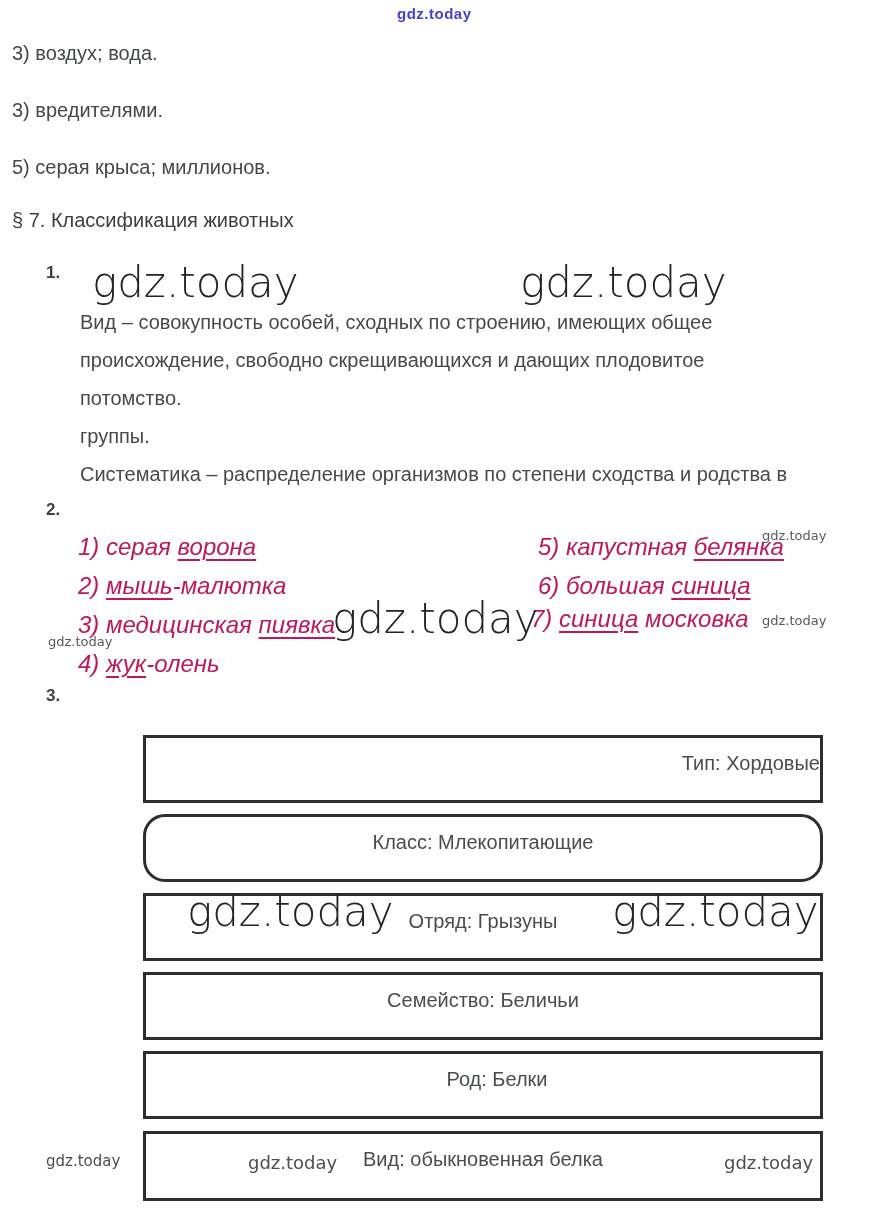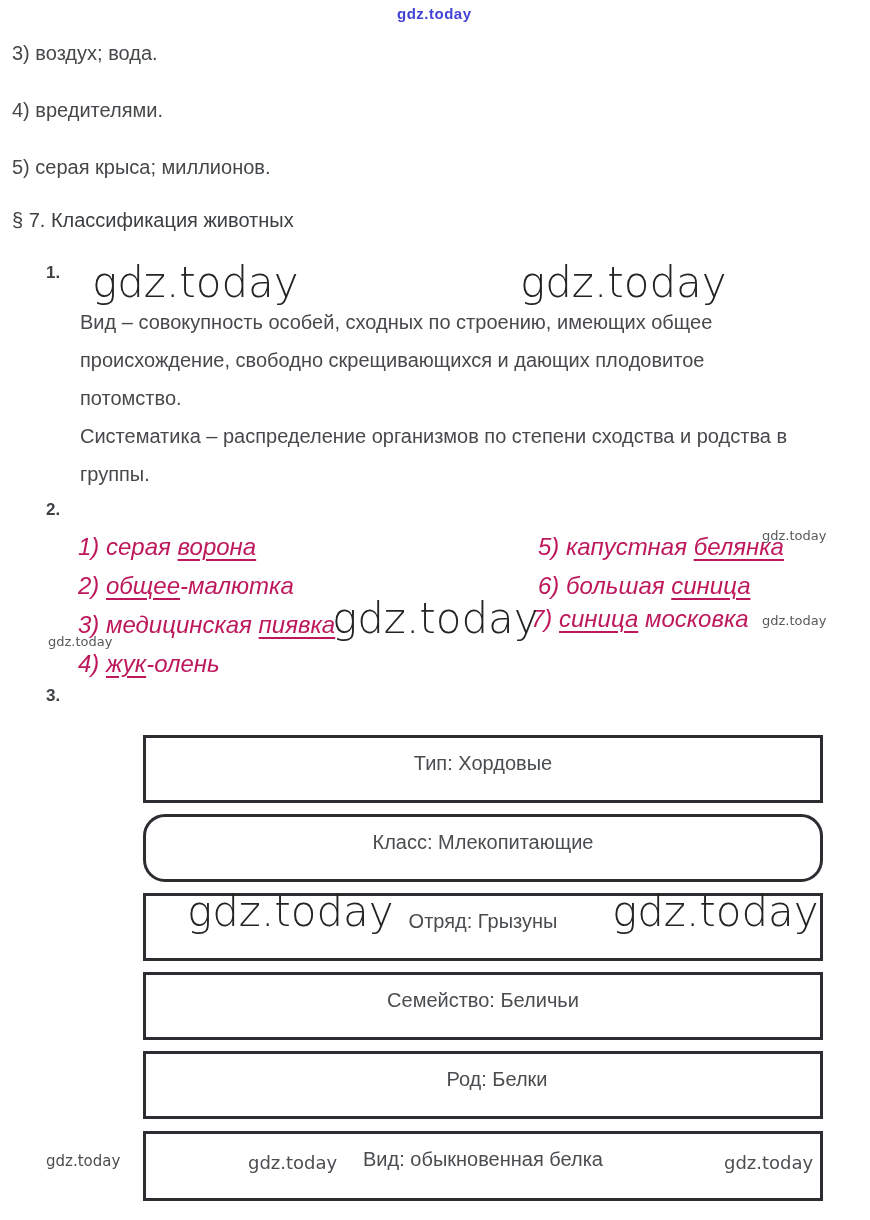--- a/index.html
+++ b/index.html
@@ -70,56 +70,56 @@
   .tax-box span { font-size: 20px; color: #4a4d50; }
 </style>
 </head>
 <body>
 
 <div class="page">
 
   <div class="abs wm-blue" style="left:397px; top:5px;">gdz.today</div>
 
   <div class="abs answer-line" style="left:12px; top:42px;">3) воздух; вода.</div>
-  <div class="abs answer-line" style="left:12px; top:99px;">4) вредителями.</div>
+  <div class="abs answer-line" style="left:12px; top:99px;">3) вредителями.</div>
   <div class="abs answer-line" style="left:12px; top:156px;">5) серая крыса; миллионов.</div>
 
   <div class="abs heading" style="left:12px; top:209px;">§ 7. Классификация животных</div>
 
   <div class="abs task-num" style="left:46px; top:263px;">1.</div>
   <div class="abs wm-big" style="left:92px; top:262px;">gdz.today</div>
   <div class="abs wm-big" style="left:520px; top:262px;">gdz.today</div>
 
   <div class="abs" style="left:80px; top:303px;">
     <div class="para-line">Вид – совокупность особей, сходных по строению, имеющих общее</div>
     <div class="para-line">происхождение, свободно скрещивающихся и дающих плодовитое</div>
     <div class="para-line">потомство.</div>
+    <div class="para-line">группы.</div>
     <div class="para-line">Систематика – распределение организмов по степени сходства и родства в</div>
-    <div class="para-line">группы.</div>
   </div>
 
   <div class="abs task-num" style="left:46px; top:500px;">2.</div>
 
   <div class="abs list-item" style="left:78px; top:533px;"><span>1) серая </span><span class="u">ворона</span><span></span></div>
-  <div class="abs list-item" style="left:78px; top:572px;"><span>2) </span><span class="u">общее</span><span>-малютка</span></div>
+  <div class="abs list-item" style="left:78px; top:572px;"><span>2) </span><span class="u">мышь</span><span>-малютка</span></div>
   <div class="abs list-item" style="left:78px; top:611px;"><span>3) медицинская </span><span class="u">пиявка</span><span></span></div>
   <div class="abs list-item" style="left:78px; top:650px;"><span>4) </span><span class="u">жук</span><span>-олень</span></div>
 
   <div class="abs list-item" style="left:538px; top:533px;"><span>5) капустная </span><span class="u">белянка</span><span></span></div>
   <div class="abs list-item" style="left:538px; top:572px;"><span>6) большая </span><span class="u">синица</span><span></span></div>
   <div class="abs list-item" style="left:531px; top:605px;"><span>7) </span><span class="u">синица</span><span> московка</span></div>
 
   <div class="abs wm-small" style="left:762px; top:528px;">gdz.today</div>
   <div class="abs wm-small" style="left:762px; top:613px;">gdz.today</div>
   <div class="abs wm-small" style="left:48px; top:634px;">gdz.today</div>
   <div class="abs wm-big" style="left:332px; top:598px;">gdz.today</div>
 
   <div class="abs task-num" style="left:46px; top:686px;">3.</div>
 
-  <div class="tax-box" style="top:735px;"><span>Тип: Хордовые</span></div>
+  <div class="tax-box" style="top:735px;text-align:right;"><span>Тип: Хордовые</span></div>
   <div class="tax-box" style="top:814px;border-radius:22px;"><span>Класс: Млекопитающие</span></div>
   <div class="tax-box" style="top:893px;"><span>Отряд: Грызуны</span></div>
   <div class="tax-box" style="top:972px;"><span>Семейство: Беличьи</span></div>
   <div class="tax-box" style="top:1051px;padding-left:28px;"><span>Род: Белки</span></div>
   <div class="tax-box" style="top:1131px; height:70px;"><span>Вид: обыкновенная белка</span></div>
 
   <div class="abs wm-big" style="left:187px; top:891px;">gdz.today</div>
   <div class="abs wm-big" style="left:612px; top:891px;">gdz.today</div>
 
   <div class="abs wm-med" style="left:46px; top:1152px; font-size:15px;">gdz.today</div>

